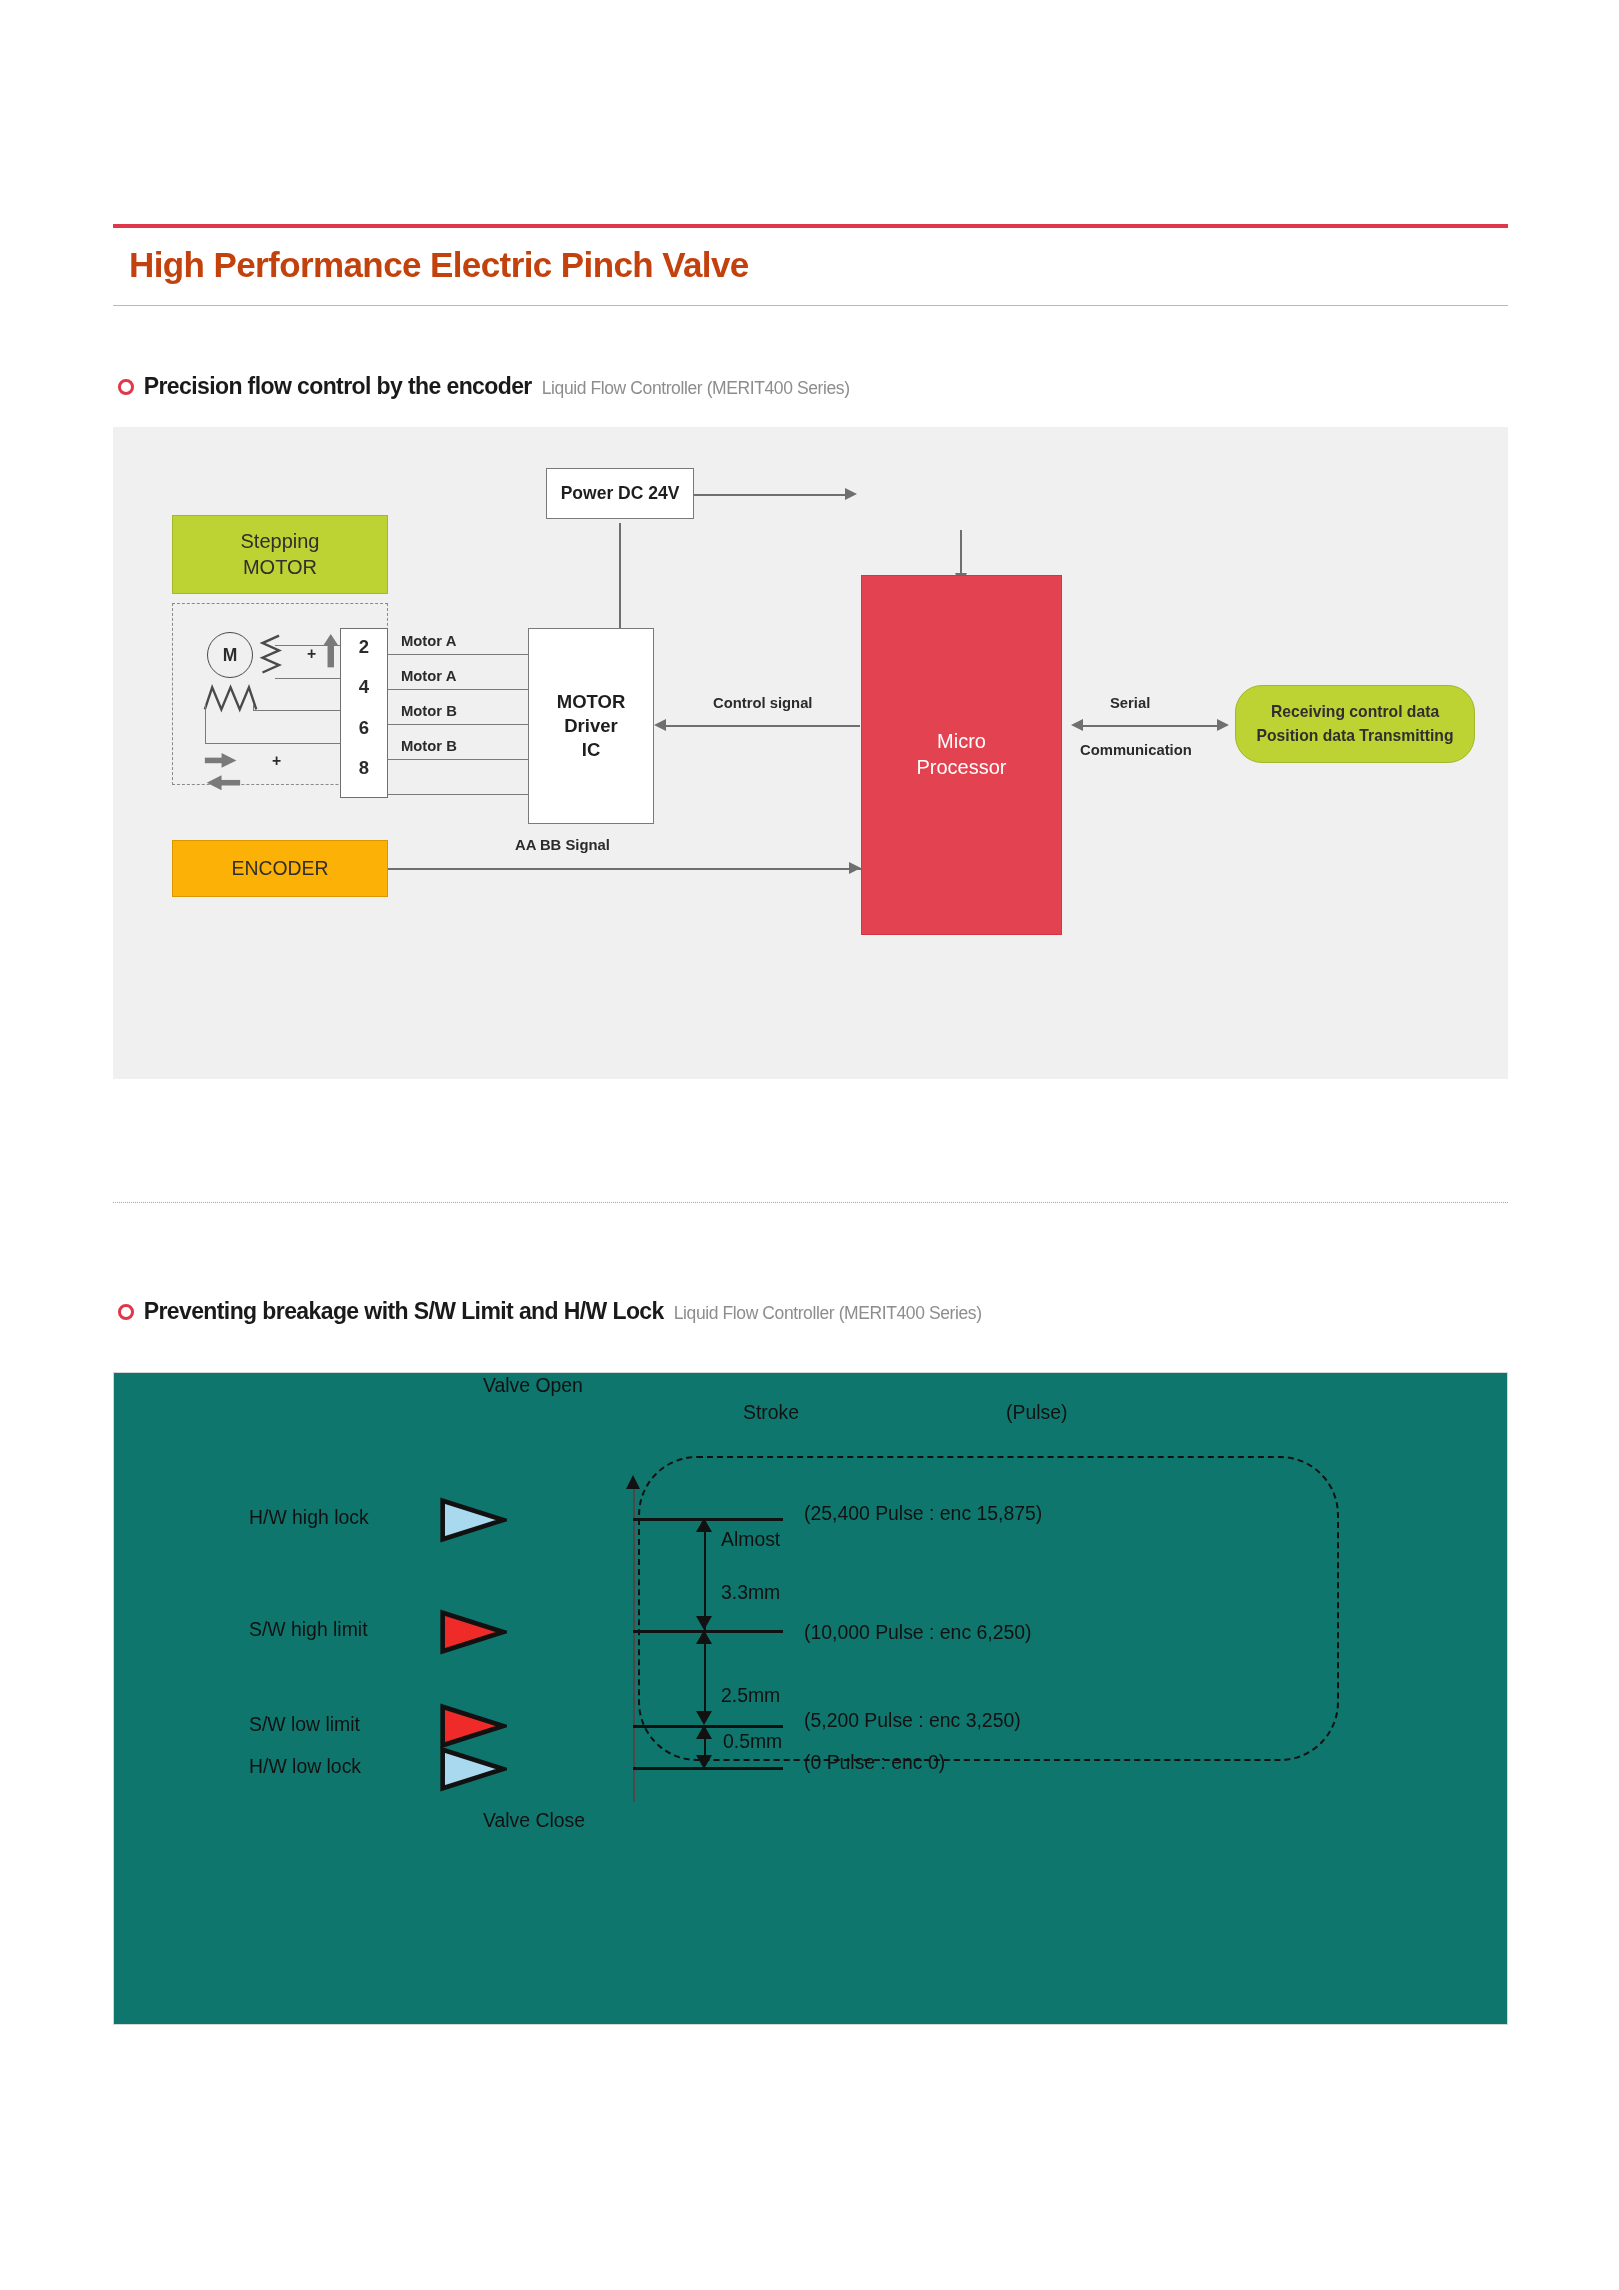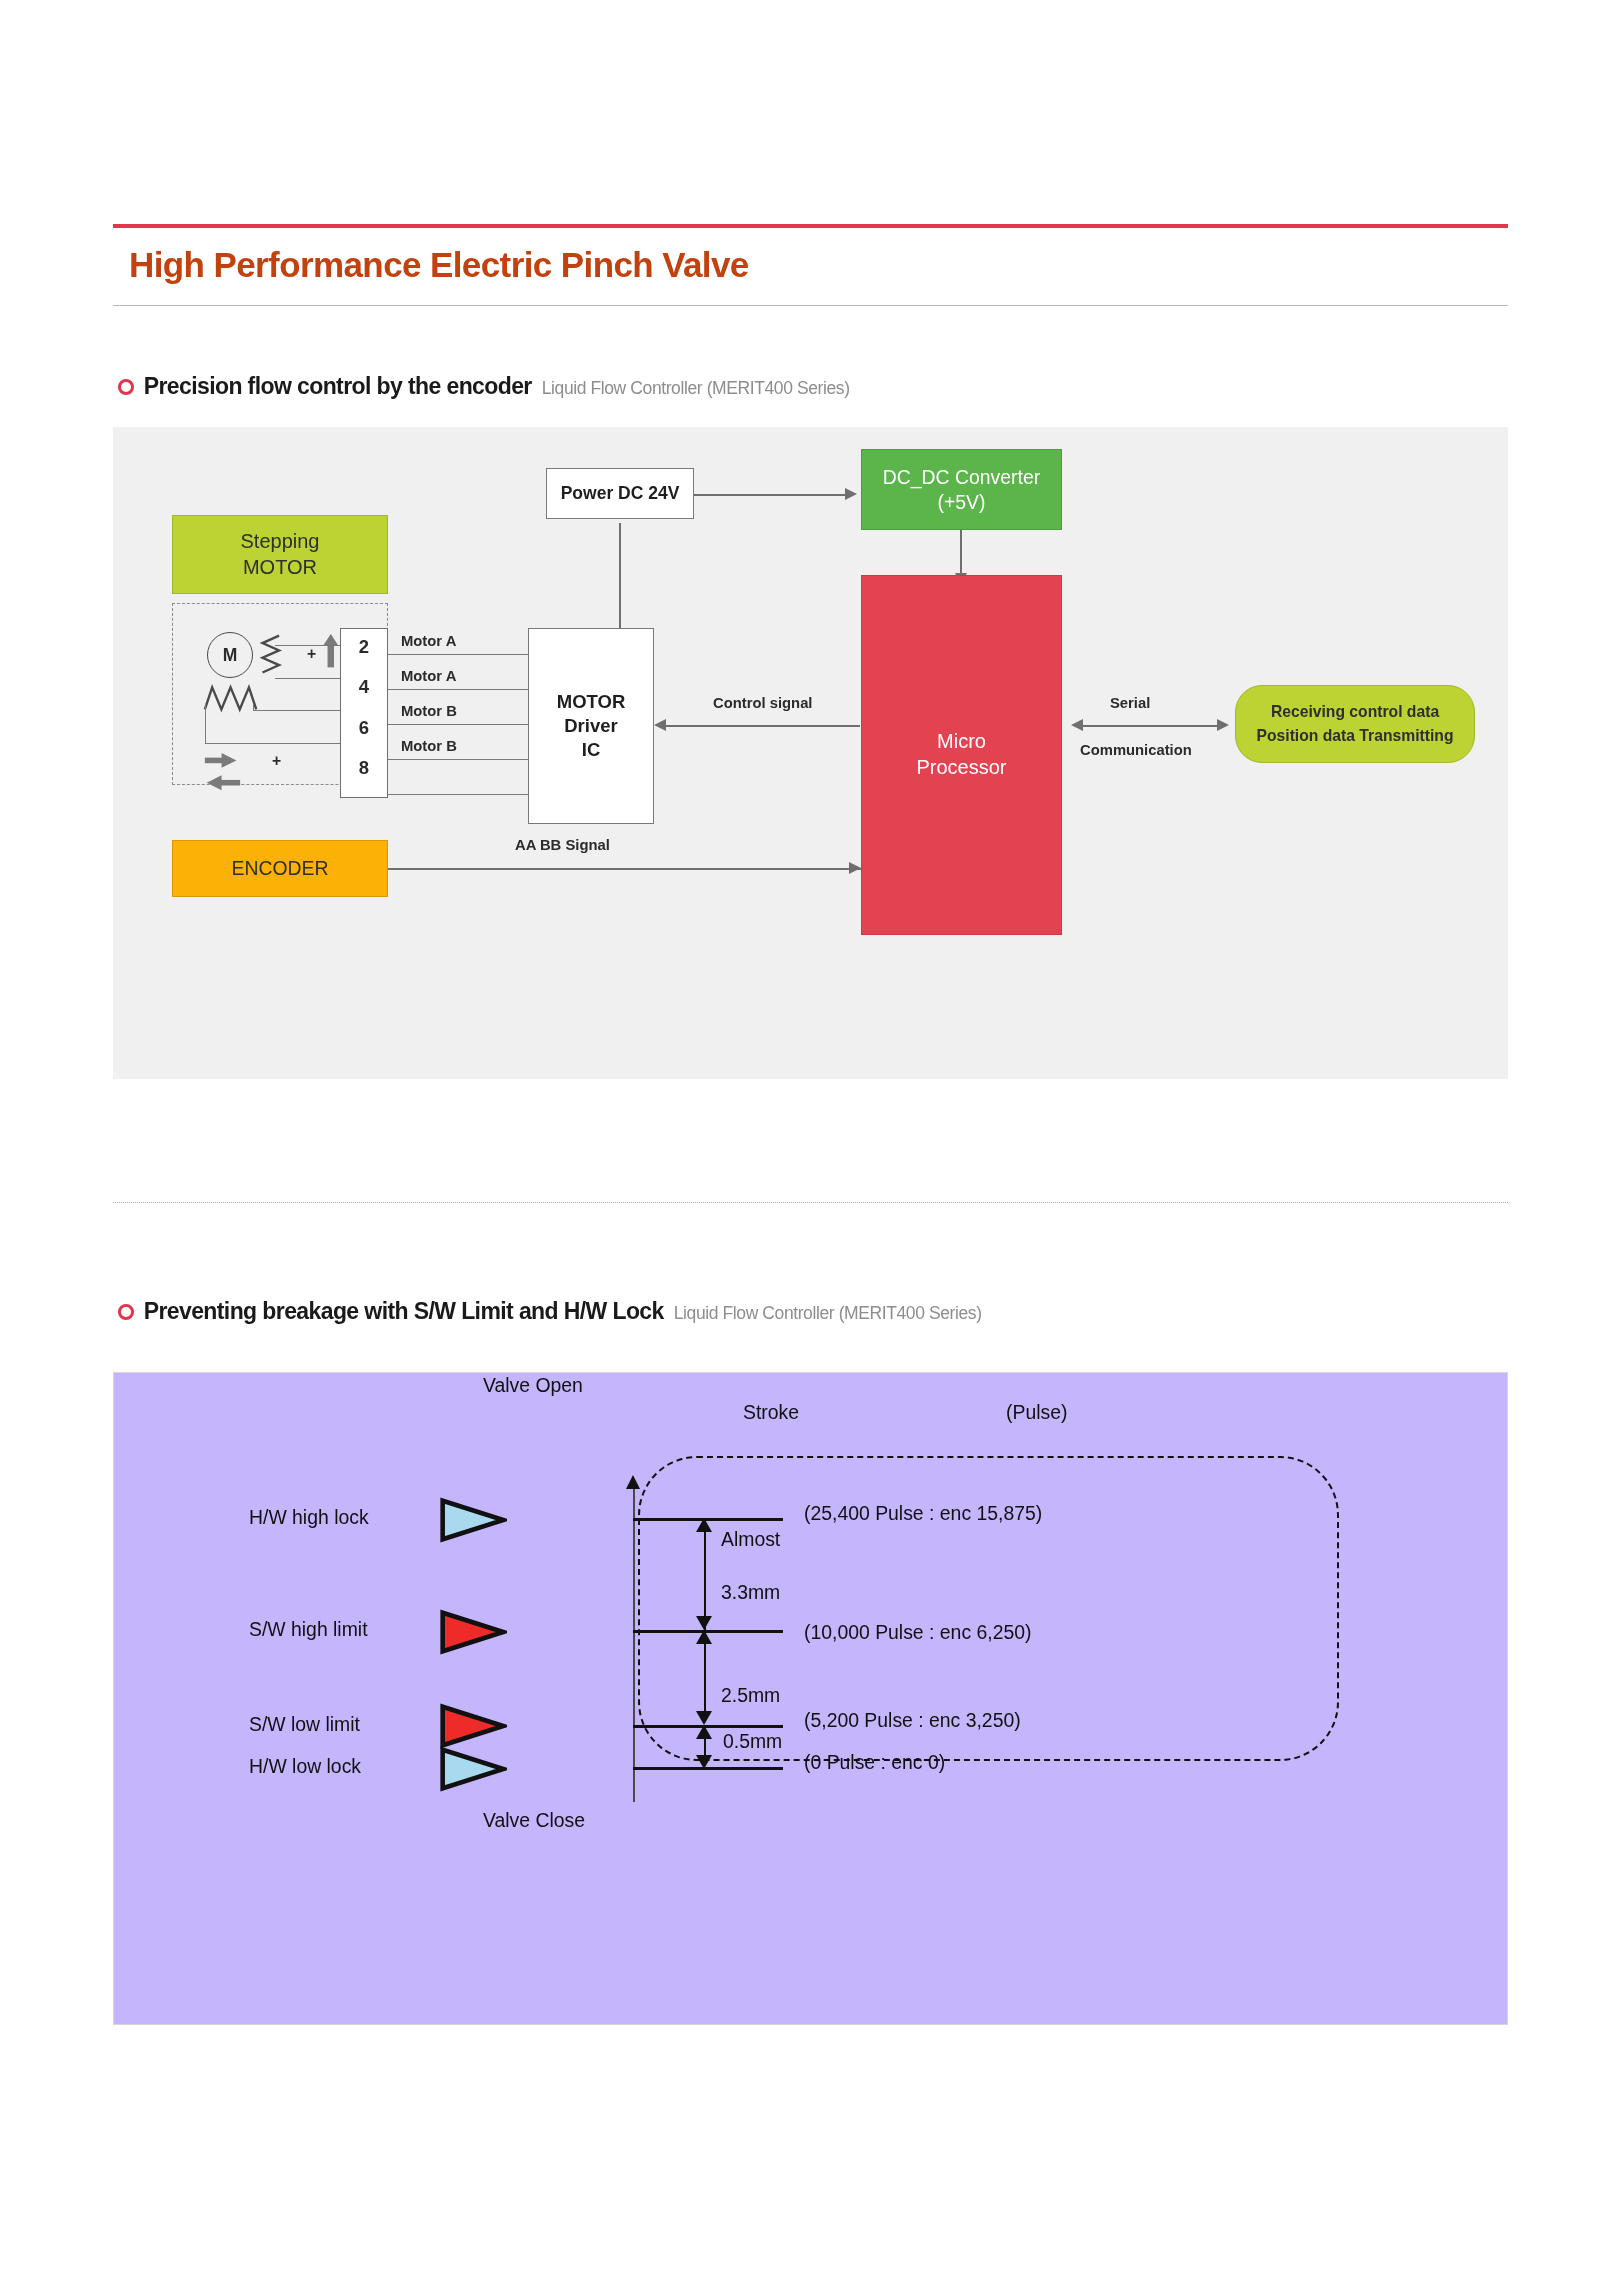--- a/index.html
+++ b/index.html
@@ -50,21 +50,21 @@
 
   .motor-circle{position:absolute;width:44px;height:44px;border:1.8px solid #4a4a4a;
                 border-radius:50%;display:flex;align-items:center;justify-content:center;
                 font-size:17.5px;font-weight:bold;color:#2b2b2b;background:#f0f0f0;}
 
   .dotted-div{position:absolute;left:113px;top:1202px;width:1395px;height:0;
               border-top:1.8px dotted #a8a8a8;}
 
   
   .panel2{position:absolute;left:113px;top:1372px;width:1395px;height:653px;
-          background:#c4b5fd;border:0.9px solid #d6d6d6;box-sizing:border-box;}
+          background:#0f766e;border:0.9px solid #d6d6d6;box-sizing:border-box;}
 
   .v-axis{position:absolute;background:#4a4a4a;width:1.8px;}
   .v-arrow-up{position:absolute;width:0;height:0;border-left:7.4px solid transparent;
               border-right:7.4px solid transparent;border-bottom:14.8px solid #111;}
   .hline{position:absolute;height:2.8px;background:#111;}
   .vlabel{position:absolute;font-size:19.4px;color:#111;white-space:nowrap;}
   .vlabel.u{margin-left:24px;}
   .dimline{position:absolute;width:1.8px;background:#111;}
   .dim-up{position:absolute;width:0;height:0;border-left:8.3px solid transparent;
           border-right:8.3px solid transparent;border-bottom:14.8px solid #111;}
@@ -92,24 +92,20 @@
     <div class="blk white" style="left:433px;top:41px;width:148px;height:51px;font-size:17.5px;font-weight:bold;color:#1e1e1e;">
       <span>Power DC 24V</span>
     </div>
 
     <div class="ln lnh" style="left:581px;top:67px;width:152px;"></div>
     <div class="arw r" style="left:732px;top:61px;"></div>
 
     <div class="ln lnv" style="left:506px;top:96px;height:138px;"></div>
     <div class="arw d" style="left:500px;top:233px;"></div>
 
-    <div class="blk green" style="left:748px;top:22px;width:201px;height:81px;font-size:19.4px;">
-      <span>DC_DC Converter</span>
-      <span>(+5V)</span>
-    </div>
 
     <div class="ln lnv" style="left:847px;top:103px;height:44px;"></div>
     <div class="arw d" style="left:842px;top:146px;"></div>
 
     <div class="blk lime" style="left:59px;top:88px;width:216px;height:79px;font-size:20px;">
       <span>Stepping</span>
       <span>MOTOR</span>
     </div>
 
     <div class="dashbox" style="left:59px;top:176px;width:216px;height:182px;"></div>

